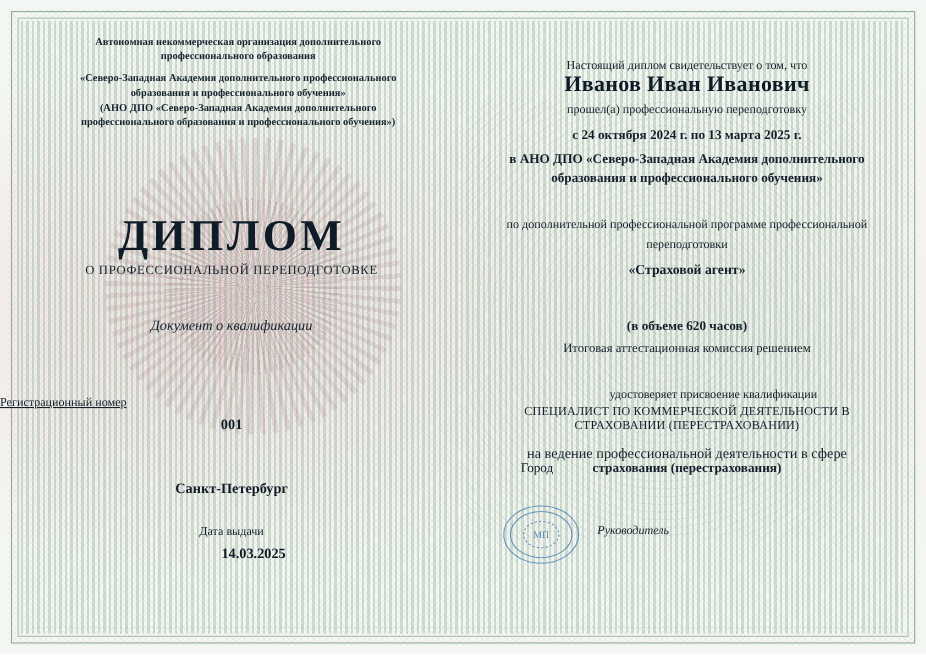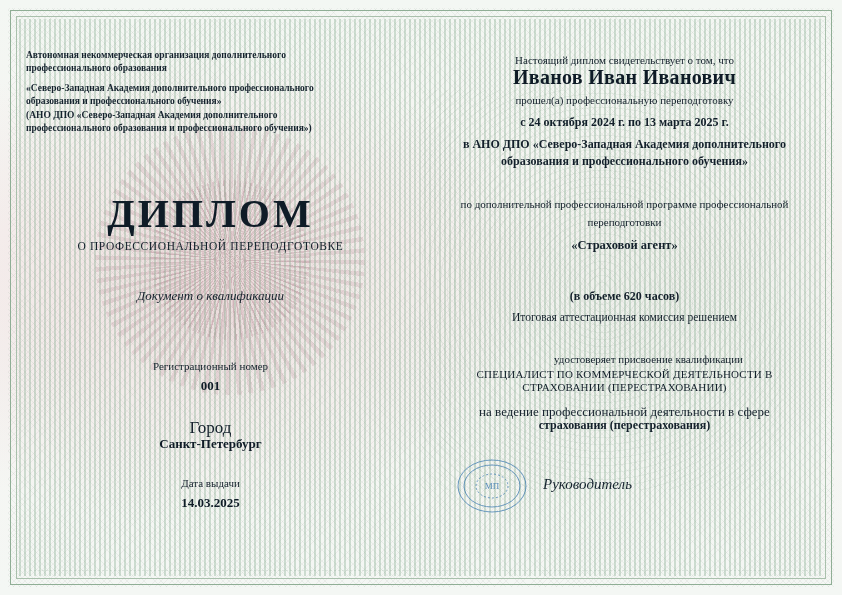--- a/index.html
+++ b/index.html
@@ -110,26 +110,26 @@
     width: 421px;
     height: 595px;
   }
 
   
   .org-block {
     position: absolute;
     top: 33px;
     left: 26px;
     right: 14px;
+    text-align: center;
     font-family: "Liberation Serif", serif;
     font-size: 9.5px;
     line-height: 1.42;
     color: #15232e;
     font-weight: bold;
-    margin-top: 16px;
   }
   .org-line { display: block; }
   .org-gap { height: 6px; }
 
   .diploma-title {
     position: absolute;
     top: 190px;
     left: 0;
     width: 421px;
     text-align: center;
@@ -160,41 +160,41 @@
     font-style: italic;
     font-size: 13px;
     color: #14212c;
   }
 
   .reg-label {
     position: absolute;
     top: 360px;
     left: 0;
     width: 421px;
-    text-align: center;
     font-size: 11px;
     color: #14212c;
+    text-decoration: underline;
   }
   .reg-value {
     position: absolute;
     top: 378px;
     left: 0;
     width: 421px;
     text-align: center;
     font-size: 13px;
     font-weight: bold;
     color: #0f1c27;
   }
   .city-label {
     position: absolute;
     top: 418px;
     left: 0;
-    width: 421px;
-    text-align: center;
-    font-size: 17px;
+    width: 503px;
+    text-align: right;
+    font-size: 12px;
     color: #14212c;
   }
   .city-value {
     position: absolute;
     top: 436px;
     left: 0;
     width: 421px;
     text-align: center;
     font-size: 13px;
     font-weight: bold;
@@ -211,20 +211,21 @@
   }
   .date-value {
     position: absolute;
     top: 495px;
     left: 0;
     width: 421px;
     text-align: center;
     font-size: 13px;
     font-weight: bold;
     color: #0f1c27;
+    padding-left: 20px;
   }
 
   
   .r {
     position: absolute;
     left: 20px;
     right: 34px;
     text-align: center;
     color: #13202b;
   }
@@ -280,21 +281,21 @@
     pointer-events: none;
   }
   .stamp svg { display: block; }
 
   .signature-label {
     position: absolute;
     left: 122px;
     top: 476px;
     font-family: "Liberation Serif", serif;
     font-style: italic;
-    font-size: 15px;
+    font-size: 11px;
     color: #16242f;
   }
 
   
   .microline {
     position: absolute;
     left: 30px; right: 30px;
     height: 1px;
     background: repeating-linear-gradient(90deg, rgba(120,150,130,0.18) 0 2px, rgba(255,255,255,0) 2px 4px);
     pointer-events: none;

